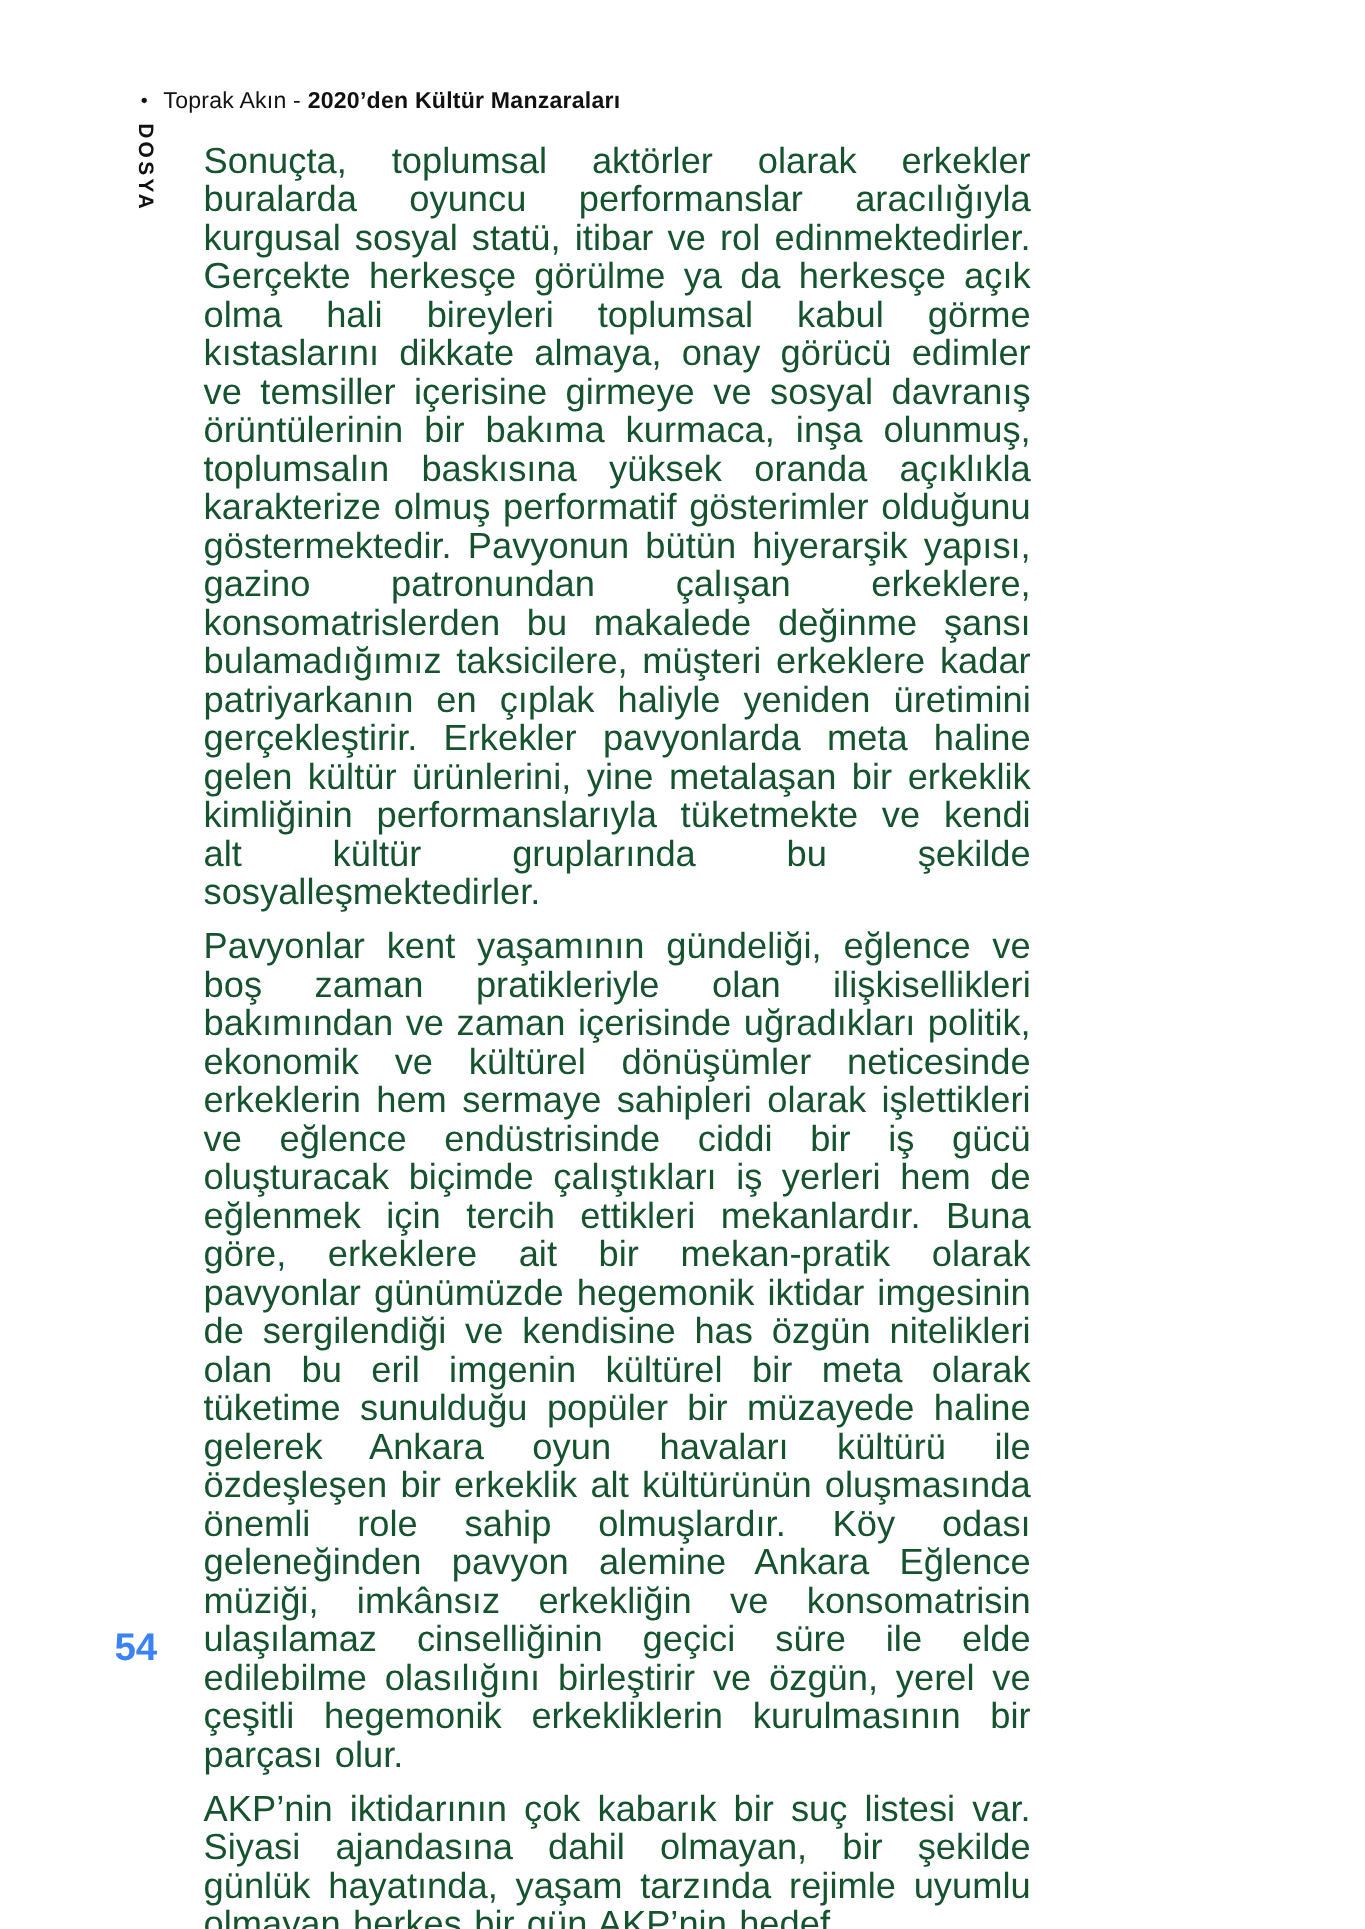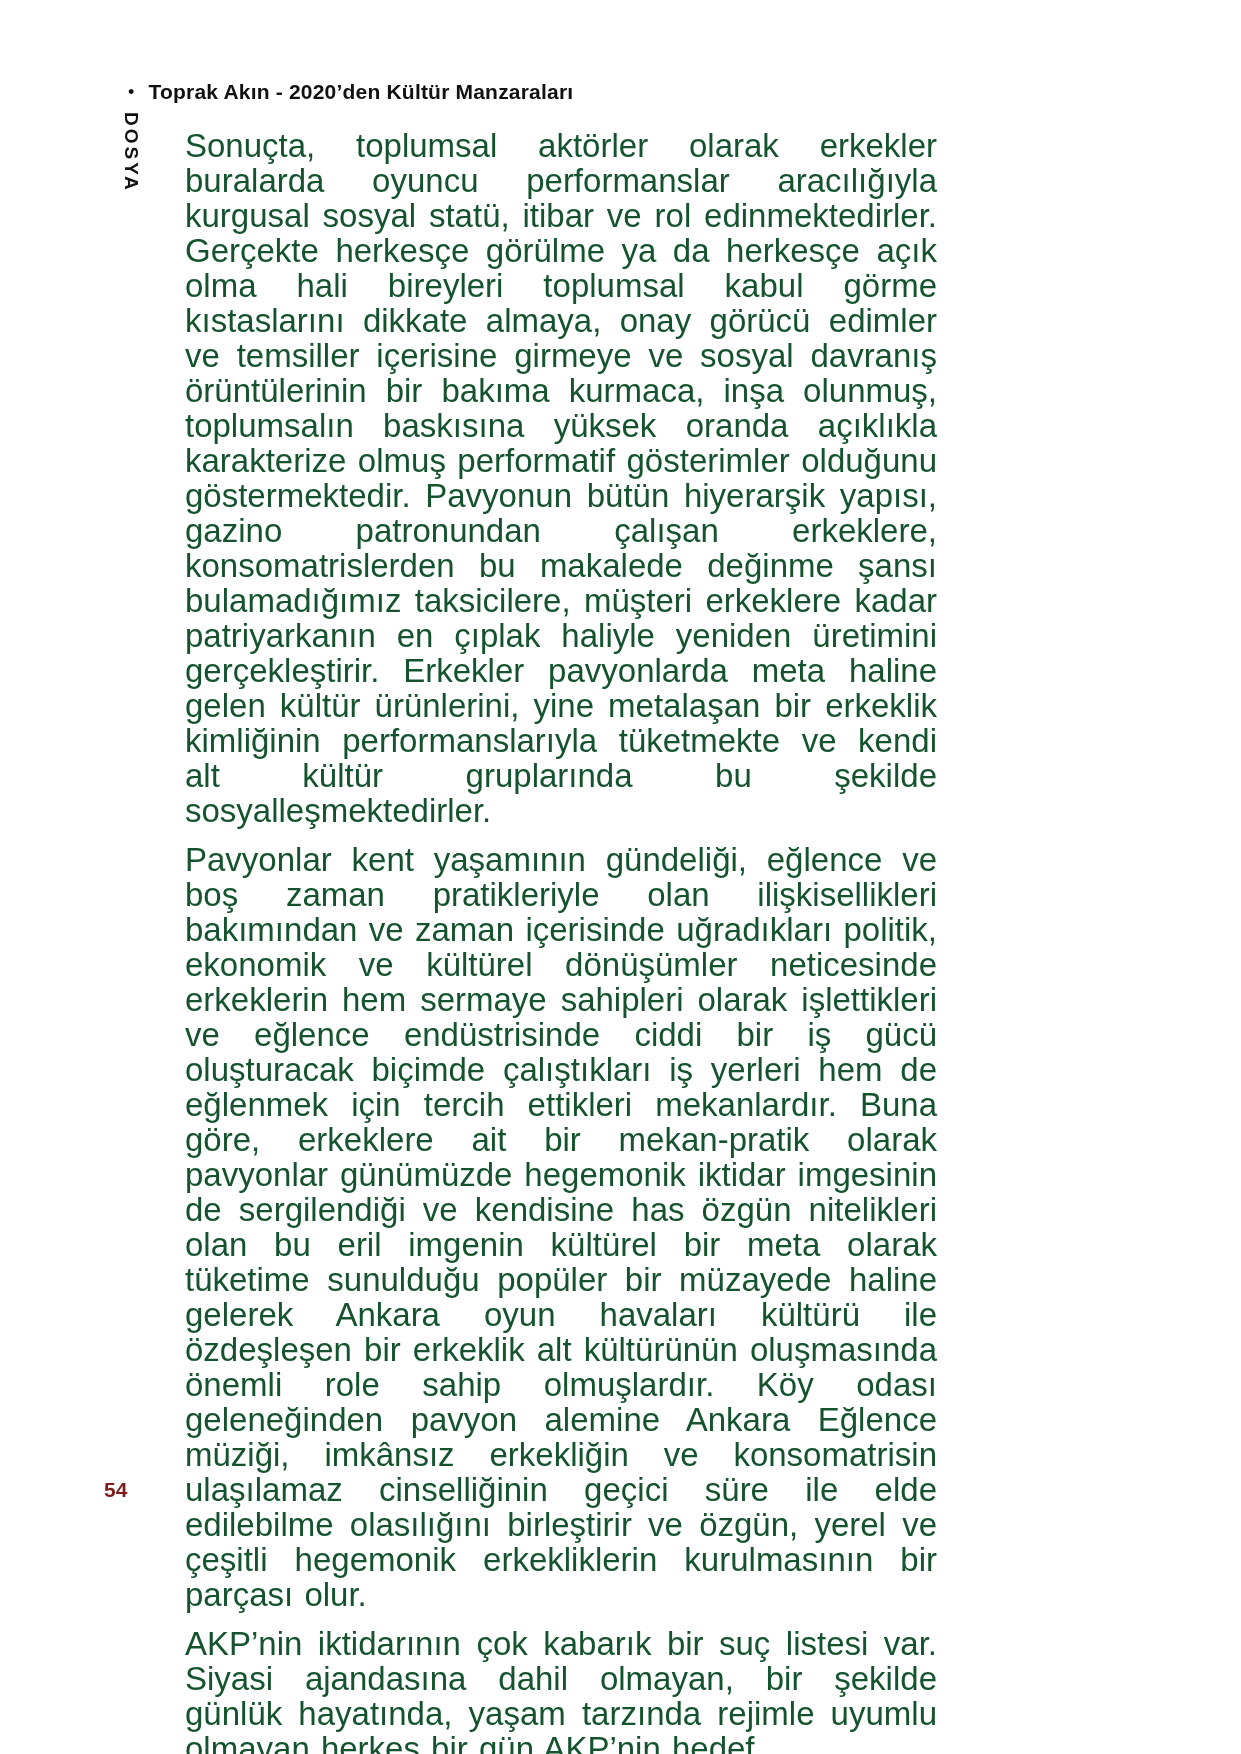--- a/index.html
+++ b/index.html
@@ -27,21 +27,21 @@
     white-space: nowrap;
     color: #111111;
   }
   .header .bullet {
     font-size: 18px;
     margin-right: 14px;
     position: relative;
     top: -1px;
   }
   .header .author {
-    font-weight: 700;
+    font-weight: 400;
     font-stretch: condensed;
   }
   .header .title {
     font-weight: 900;
     font-stretch: condensed;
     margin-left: 6px;
     text-align: right;
   }
   .dosya {
     position: absolute;
@@ -69,22 +69,22 @@
   .body-text p {
     margin: 0 0 14px 0;
     word-spacing: 2px;
   }
   .page-number {
     position: absolute;
     left: 104px;
     top: 1478px;
     font-family: "Liberation Sans", sans-serif;
     font-weight: 700;
-    font-size: 21px;
-    color: #7f1d1d;
+    font-size: 35px;
+    color: #3b82f6;
   }
 </style>
 </head>
 <body>
 
 <div class="page">
 
   <div class="header">
     <span class="bullet">•</span>
     <span class="author">Toprak Akın -</span>

